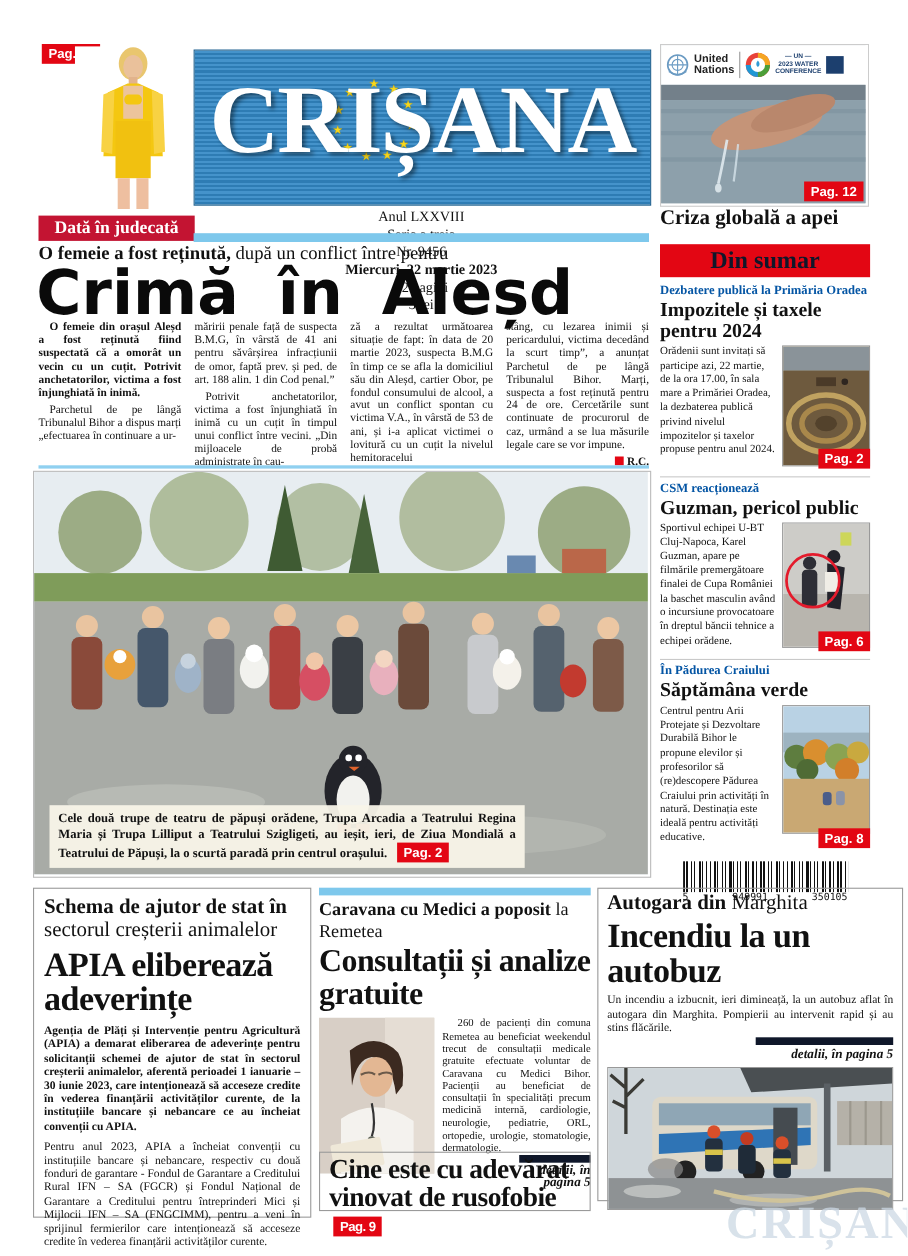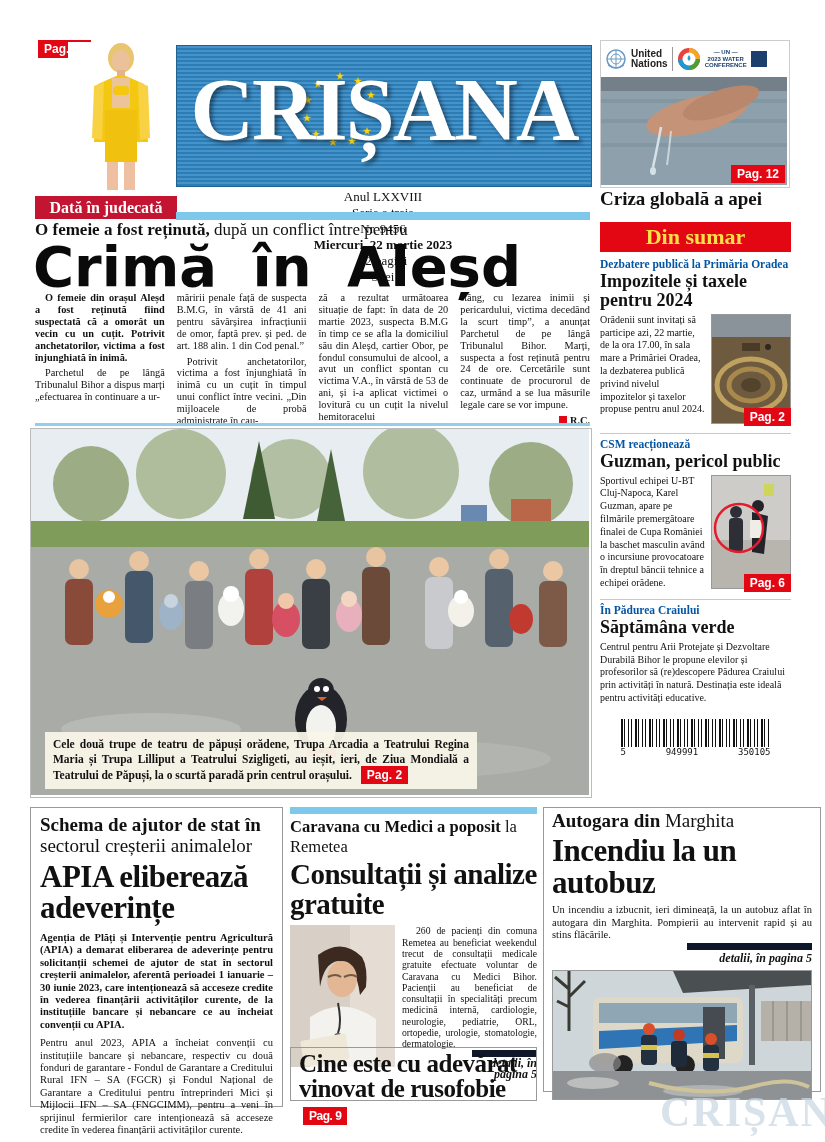--- a/index.html
+++ b/index.html
@@ -41,21 +41,21 @@
   .byline{text-align:right;font-weight:bold;}
   .redsq{display:inline-block;width:8px;height:8px;background:#e30613;margin-right:3px;}
   #col-rule{left:35px;top:423px;width:555px;height:3px;background:#8fd0f0;}
   
   #main-photo{left:30px;top:428px;width:560px;height:368px;border:1px solid #bbb;}
   #caption{position:absolute;left:14px;bottom:8px;width:416px;background:rgba(248,244,232,.95);
         padding:5px 8px;font-weight:bold;font-size:11.5px;line-height:1.25;text-align:justify;}
   #caption .badge{margin-left:6px;}
   
   #sidebar{left:600px;top:222px;width:191px;}
-  #din-sumar{background:#e30613;color:#fde047;font-weight:bold;font-size:22px;
+  #din-sumar{background:#e30613;color:#0f172a;font-weight:bold;font-size:22px;
         text-align:center;padding:2px 0;margin-bottom:6px;}
   .s-kicker{color:#0455a4;font-weight:bold;font-size:11.5px;margin-top:4px;}
   .s-head{font-weight:bold;font-size:18px;line-height:1.05;margin:2px 0 4px 0;}
   .s-row{display:flex;gap:6px;}
   .s-body{flex:1;font-size:10px;line-height:12.8px;}
   .s-img{position:relative;width:80px;flex:0 0 80px;}
   .s-img svg{border:1px solid #999;display:block;}
   .s-img .badge{position:absolute;right:0;bottom:-2px;}
   .sdiv{border-top:1px solid #c9c9c9;margin:9px 0 2px 0;}
   #barcode{margin:14px auto 0 auto;width:150px;text-align:center;}
@@ -341,20 +341,36 @@
         </div>
       </div>
       <div class="sdiv"></div>
     </div>
 
     <div class="s-section">
       <div class="s-kicker">În Pădurea Craiului</div>
       <div class="s-head">Săptămâna verde</div>
       <div class="s-row">
         <div class="s-body">Centrul pentru Arii Protejate și Dezvoltare Durabilă Bihor le propune elevilor și profesorilor să (re)descopere Pădurea Craiului prin activități în natură. Destinația este ideală pentru activități educative.</div>
+        <div class="s-img">
+          <svg width="78" height="115" viewBox="0 0 78 115">
+            <rect width="78" height="115" fill="#b9d2e4"></rect>
+            <rect y="24" width="78" height="18" fill="#9db3c0"></rect>
+            <circle cx="12" cy="46" r="11" fill="#5e7d3f"></circle>
+              <circle cx="30" cy="42" r="12" fill="#d98f2f"></circle>
+            <circle cx="50" cy="46" r="12" fill="#8aa352"></circle>
+              <circle cx="68" cy="42" r="10" fill="#c9a93f"></circle>
+            <circle cx="22" cy="58" r="10" fill="#4f6b35"></circle>
+              <circle cx="58" cy="58" r="11" fill="#d27f2a"></circle>
+            <rect y="66" width="78" height="49" fill="#c9a873"></rect>
+            <rect x="36" y="78" width="8" height="12" rx="3" fill="#4a5d8a"></rect>
+            <rect x="48" y="77" width="8" height="13" rx="3" fill="#8a93a8"></rect>
+          </svg>
+          <span class="badge">Pag. 8</span>
+        </div>
       </div>
     </div>
 
     <div id="barcode">
       <div id="bars"></div>
       <div id="bcd">
         <span>5</span>
         <span>949991</span>
         <span>350105</span>
       </div>

